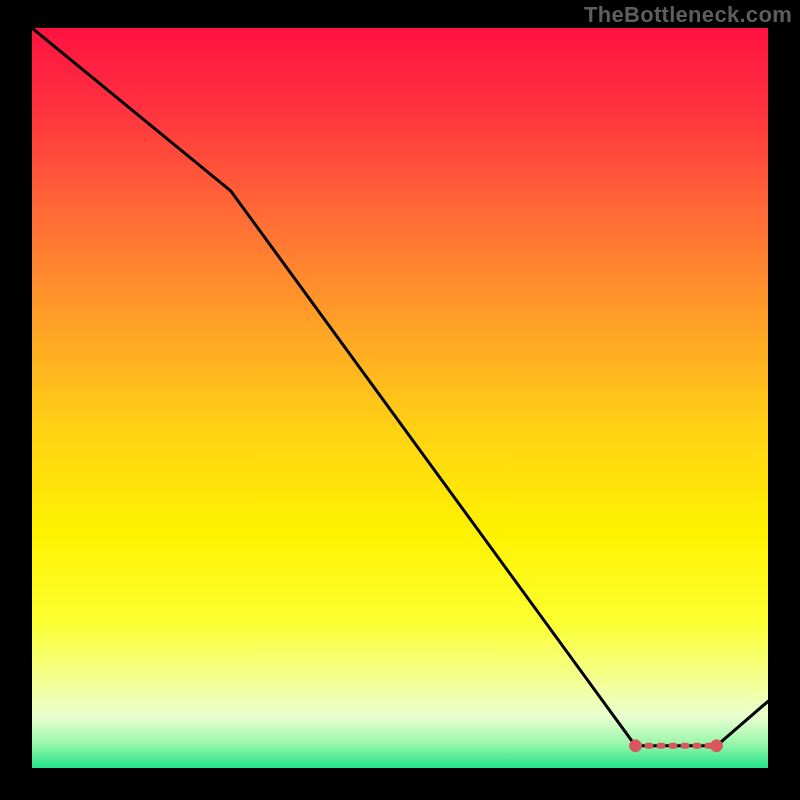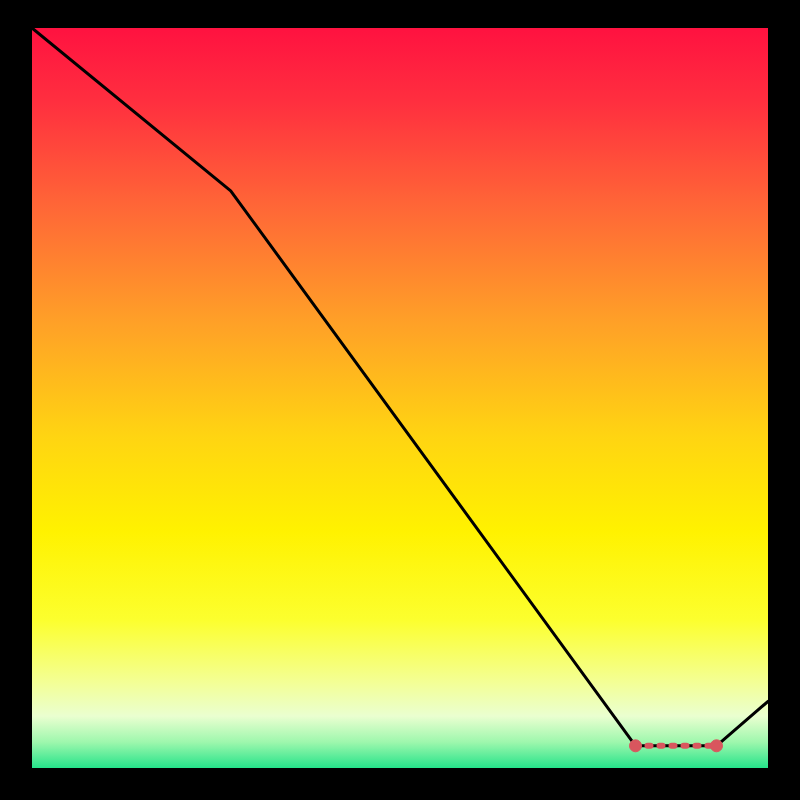--- a/index.html
+++ b/index.html
@@ -43,20 +43,21 @@
   .curve-svg {
     position: absolute;
     inset: 0;
   }
 </style>
 </head>
 <body>
 
 <div class="stage">
 
+  <div class="watermark">TheBottleneck.com</div>
 
   <div class="plot">
     <svg class="gradient" viewBox="0 0 736 740" preserveAspectRatio="none">
       <defs>
         <linearGradient id="bg" x1="0" y1="0" x2="0" y2="1">
             <stop offset="0%" stop-color="#ff1240"></stop>
             <stop offset="10%" stop-color="#ff2f3f"></stop>
             <stop offset="25%" stop-color="#ff6a36"></stop>
             <stop offset="40%" stop-color="#ffa127"></stop>
             <stop offset="55.00000000000001%" stop-color="#ffd412"></stop>

